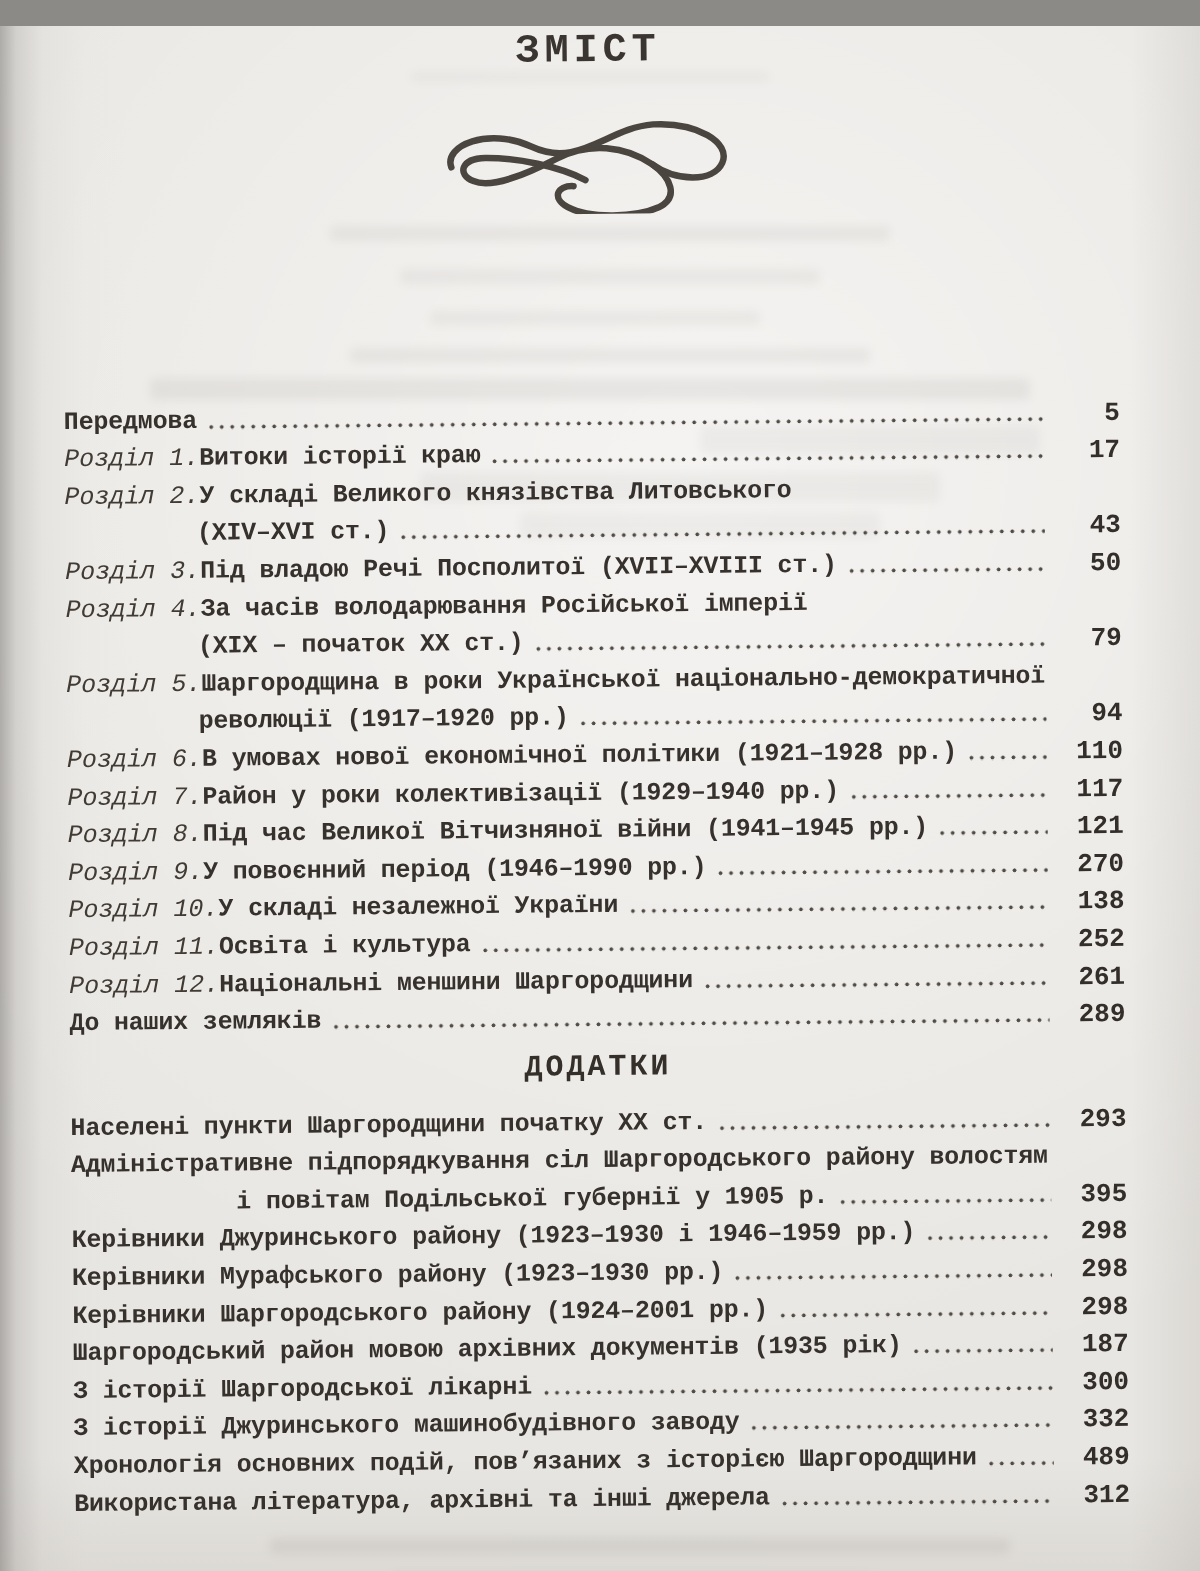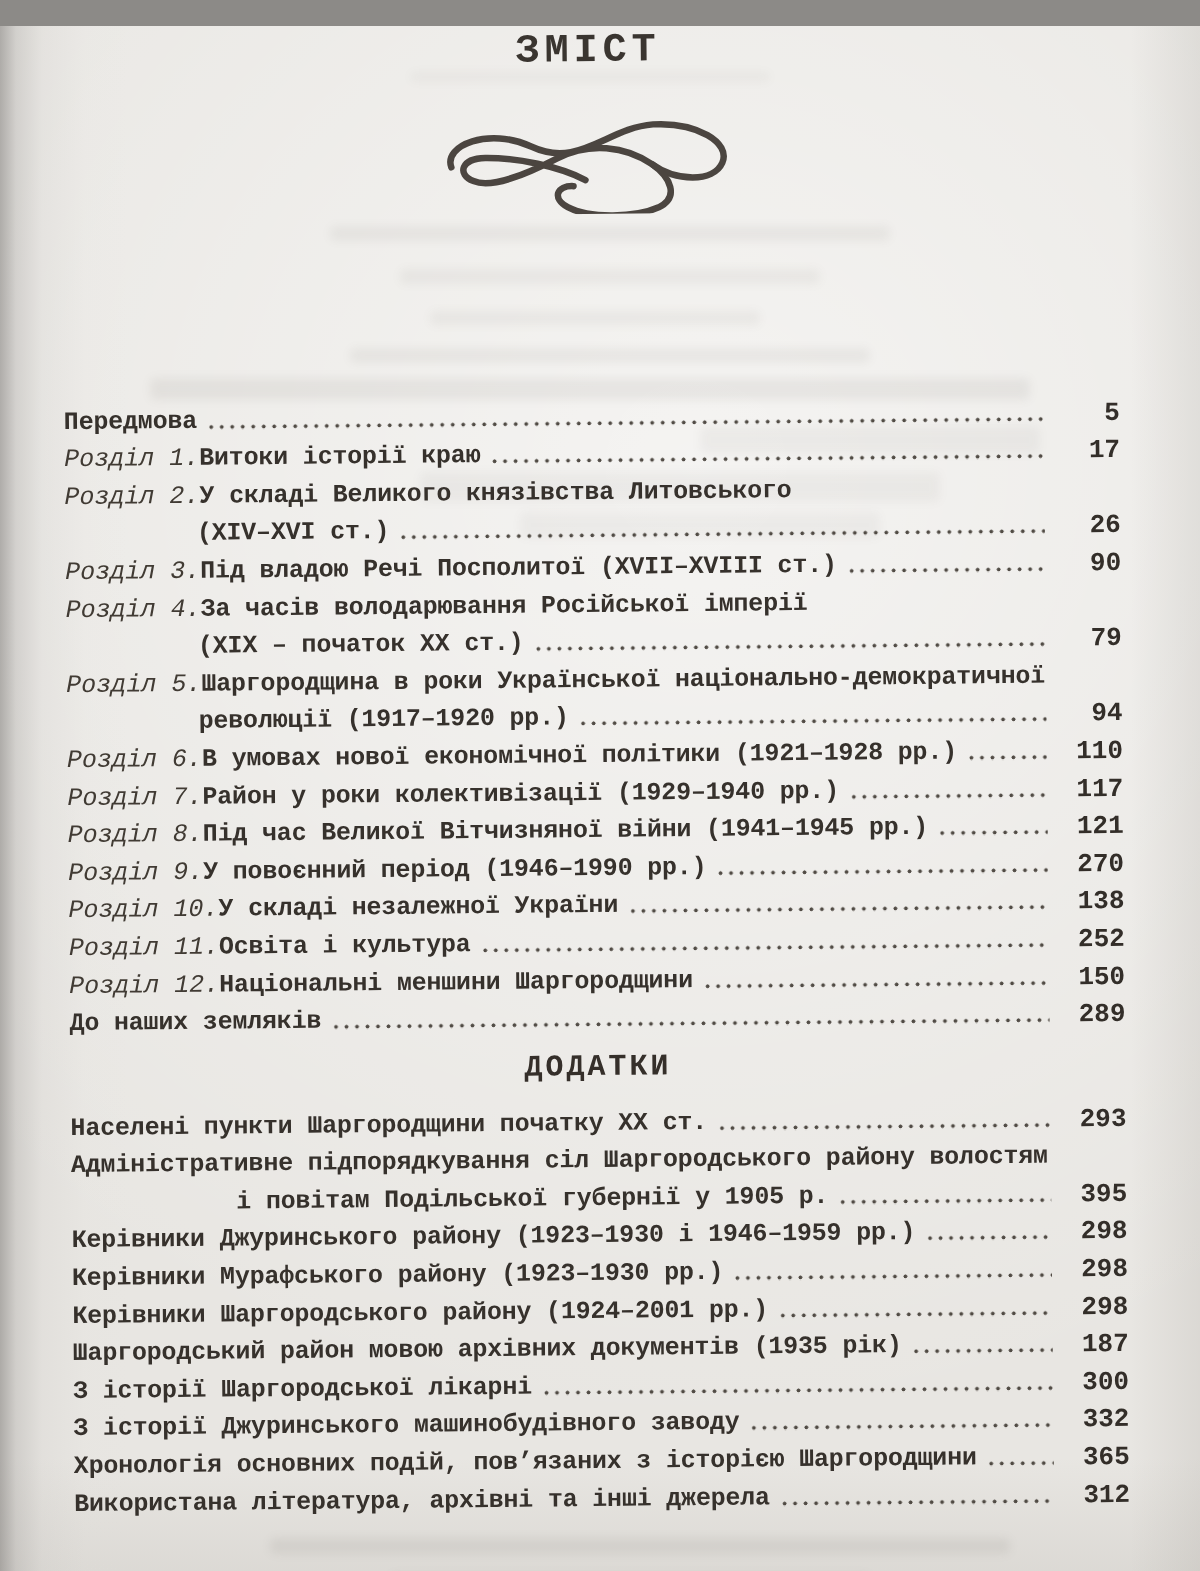--- a/index.html
+++ b/index.html
@@ -129,27 +129,27 @@
           <span class="pg">17</span>
         </div>
         <div class="row">
           <span class="lbl">Розділ 2.</span>
           <span class="ttl">У складі Великого князівства Литовського</span>
         </div>
         <div class="row">
           <span class="ind"></span>
           <span class="ttl">(XIV–XVI ст.)</span>
           <span class="dots"></span>
-          <span class="pg">26</span>
+          <span class="pg">43</span>
         </div>
         <div class="row">
           <span class="lbl">Розділ 3.</span>
           <span class="ttl">Під владою Речі Посполитої (XVII–XVIII ст.)</span>
           <span class="dots"></span>
-          <span class="pg">90</span>
+          <span class="pg">50</span>
         </div>
         <div class="row">
           <span class="lbl">Розділ 4.</span>
           <span class="ttl">За часів володарювання Російської імперії</span>
         </div>
         <div class="row">
           <span class="ind"></span>
           <span class="ttl">(XIX – початок XX ст.)</span>
           <span class="dots"></span>
           <span class="pg">79</span>
@@ -197,21 +197,21 @@
         <div class="row">
           <span class="lbl">Розділ 11.</span>
           <span class="ttl">Освіта і культура</span>
           <span class="dots"></span>
           <span class="pg">252</span>
         </div>
         <div class="row">
           <span class="lbl">Розділ 12.</span>
           <span class="ttl">Національні меншини Шаргородщини</span>
           <span class="dots"></span>
-          <span class="pg">150</span>
+          <span class="pg">261</span>
         </div>
         <div class="row">
           <span class="ttl">До наших земляків</span>
           <span class="dots"></span>
           <span class="pg">289</span>
         </div>
       </div>
 
     <div class="appendix-heading">ДОДАТКИ</div>
 
@@ -256,21 +256,21 @@
           <span class="pg">300</span>
         </div>
         <div class="row">
           <span class="ttl">З історії Джуринського машинобудівного заводу</span>
           <span class="dots"></span>
           <span class="pg">332</span>
         </div>
         <div class="row">
           <span class="ttl">Хронологія основних подій, пов’язаних з історією Шаргородщини</span>
           <span class="dots"></span>
-          <span class="pg">365</span>
+          <span class="pg">489</span>
         </div>
         <div class="row">
           <span class="ttl">Використана література, архівні та інші джерела</span>
           <span class="dots"></span>
           <span class="pg">312</span>
         </div>
       </div>
 
   </div>
 </div>

